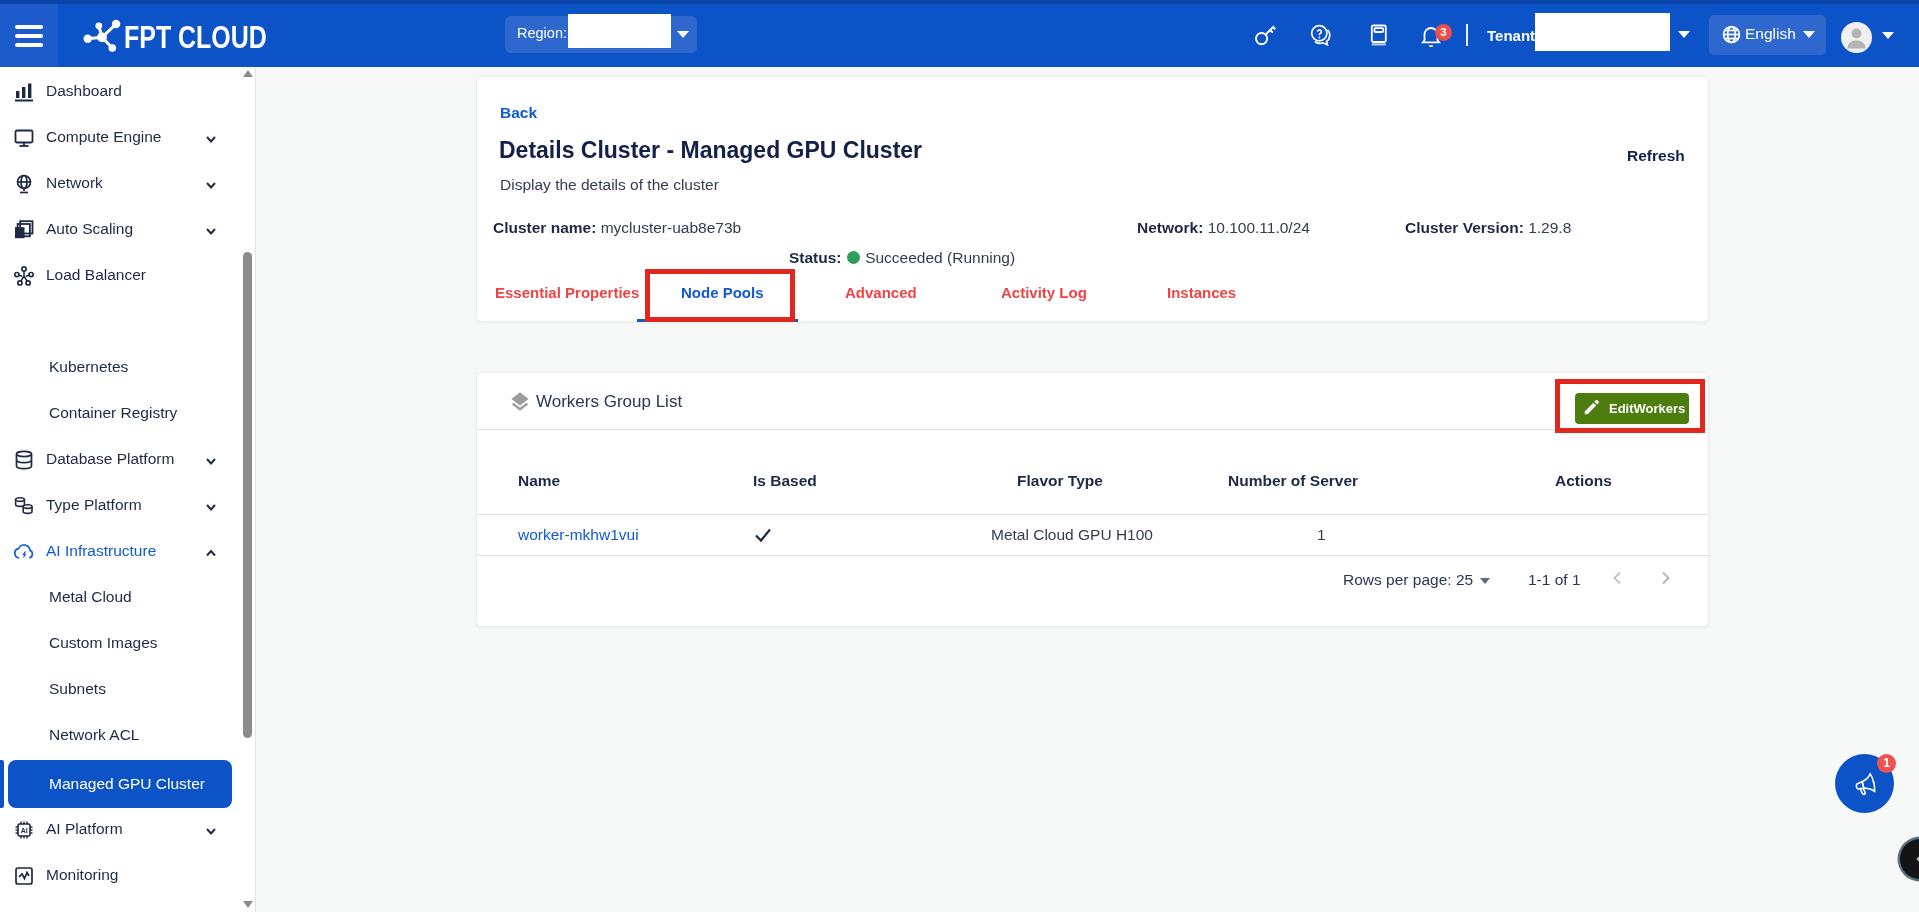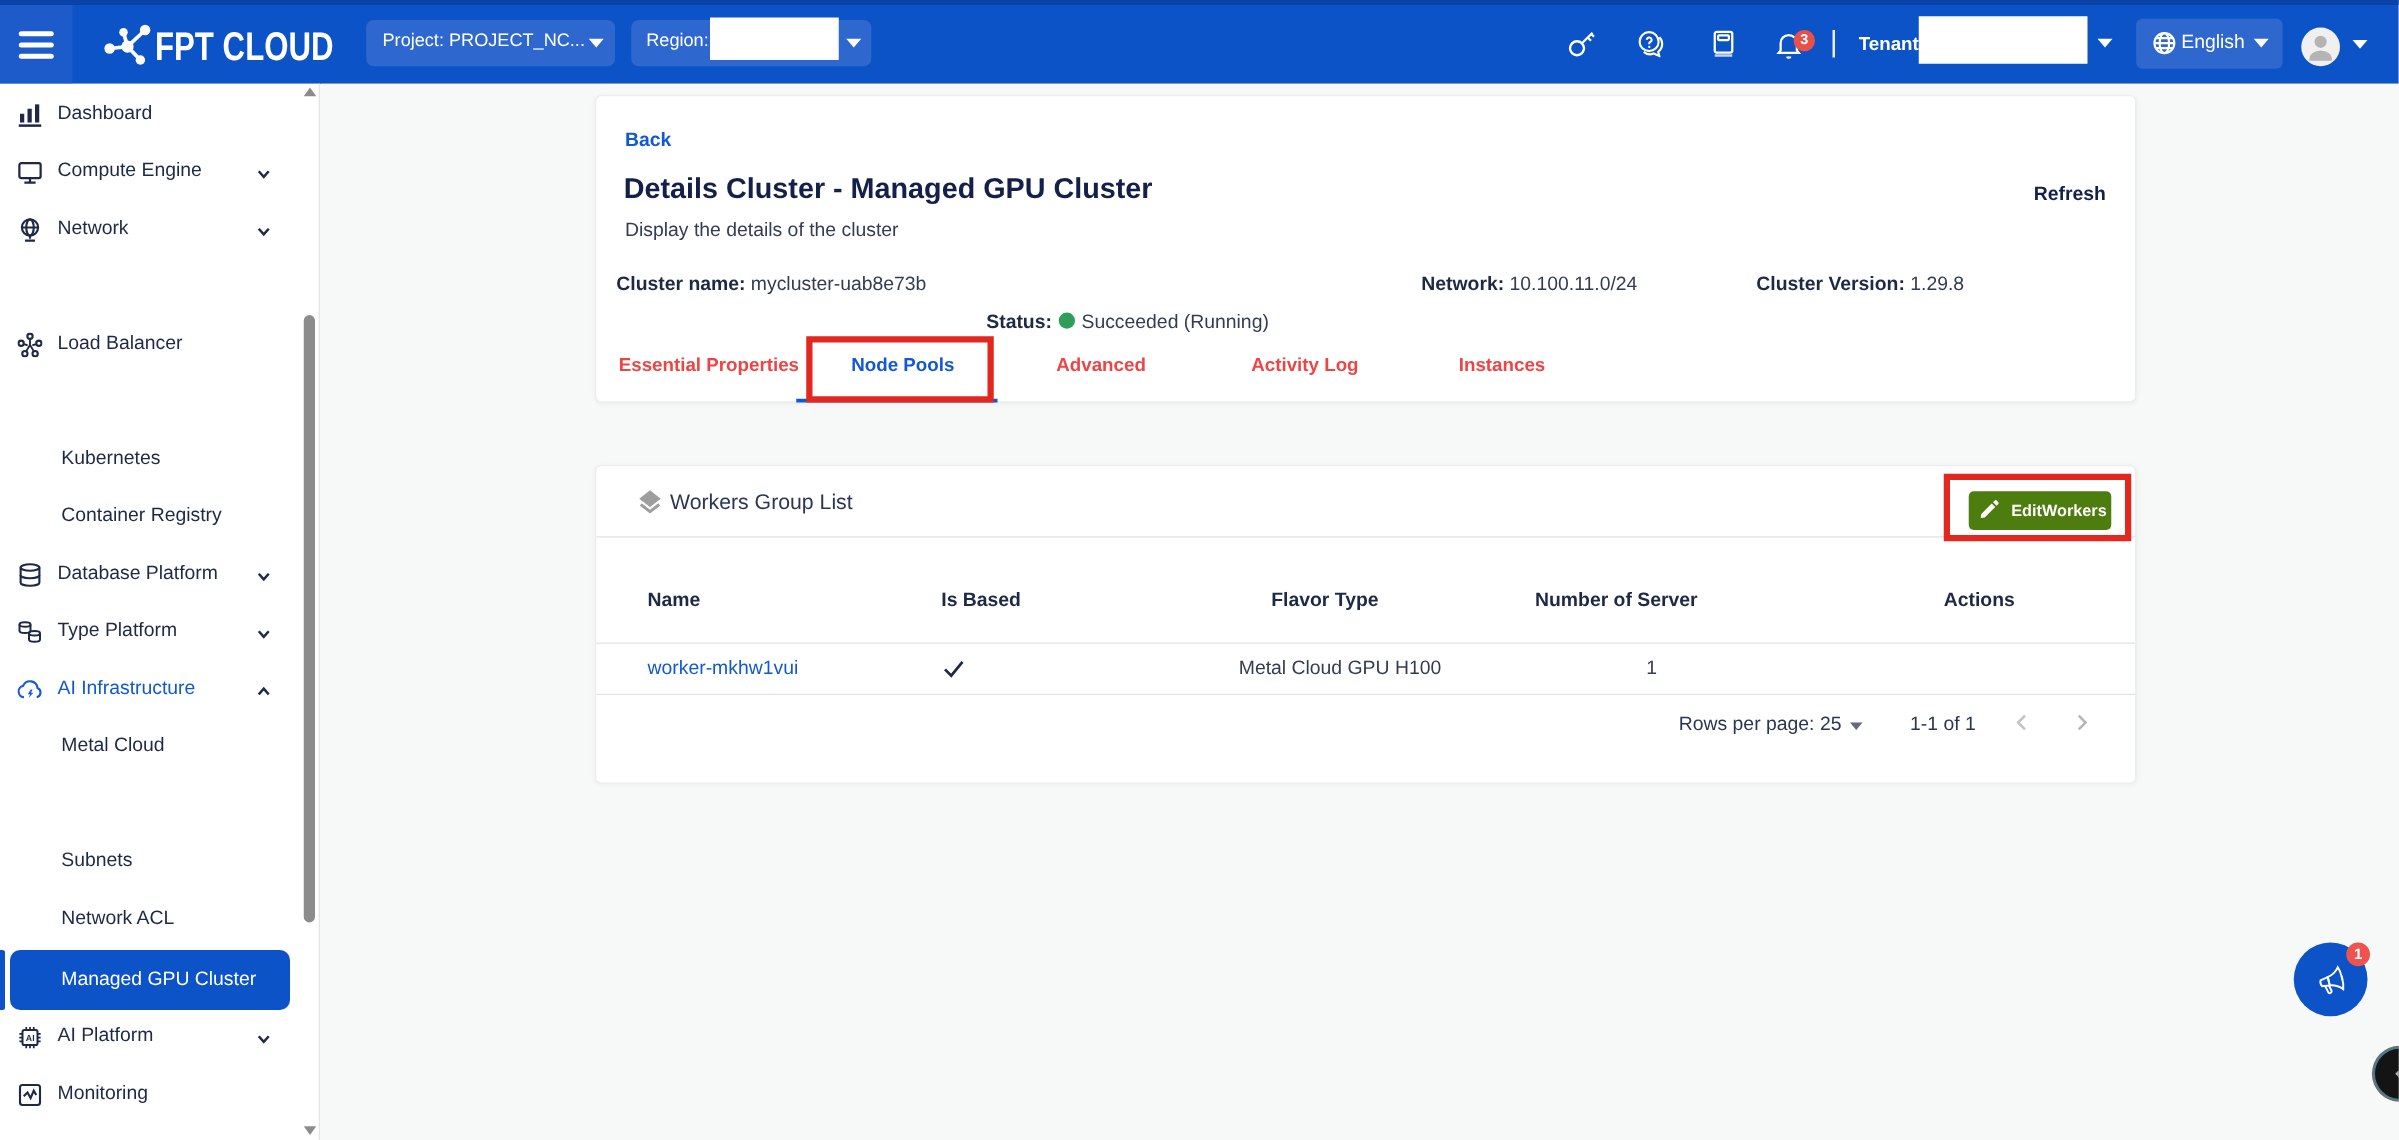--- a/index.html
+++ b/index.html
@@ -81,24 +81,20 @@
       <line x1="22" y1="29.3" x2="32.3" y2="40"></line>
       <circle cx="22" cy="29.3" r="4.9" stroke="none"></circle>
       <circle cx="18.8" cy="17.8" r="3.4" stroke="none"></circle>
       <circle cx="36.1" cy="16" r="4.2" stroke="none"></circle>
       <circle cx="7.7" cy="30.8" r="4.2" stroke="none"></circle>
       <circle cx="32.3" cy="40" r="3.8" stroke="none"></circle>
     </g>
   </svg>
   <div class="logotxt">FPT CLOUD</div>
 
-  <div class="hbtn" style="left:293px; width:199px;">
-    <span style="position:absolute;left:13px;top:9px;">Project: PROJECT_NC...</span>
-    <span class="caret" style="position:absolute;right:9px;top:15px;"></span>
-  </div>
   <div class="hbtn" style="left:505px; width:192px;">
     <span style="position:absolute;left:12px;top:9px;">Region:</span>
     <span style="position:absolute;left:63px;top:-2px;width:103px;height:34px;background:#fff;"></span>
     <span class="caret" style="position:absolute;right:8px;top:15px;"></span>
   </div>
 
   <svg class="hico" style="left:1254px" viewBox="0 0 22 22" fill="none" stroke="#fff" stroke-width="1.9">
     <circle cx="7.6" cy="14.6" r="5.6"></circle>
     <line x1="11.8" y1="10.4" x2="20" y2="2.2"></line>
     <line x1="16.2" y1="6" x2="18.8" y2="8.6"></line>
@@ -171,20 +167,31 @@
   </div>
   <div class="mi" style="top:94px">
     <svg class="ic" viewBox="0 0 20 20" fill="none" stroke="#1e2946" stroke-width="1.7">
       <circle cx="10" cy="8" r="6.5"></circle>
         <ellipse cx="10" cy="8" rx="3" ry="6.5"></ellipse>
         <line x1="3.5" y1="8" x2="16.5" y2="8"></line>
         <line x1="10" y1="14.5" x2="10" y2="17"></line>
         <line x1="6" y1="18.5" x2="14" y2="18.5"></line>
     </svg>
     <span class="lb">Network</span>
+    <svg class="chev" viewBox="0 0 14 14" fill="none" stroke="#222b44" stroke-width="2">
+        <polyline points="3,5 7,9.5 11,5"></polyline>
+      </svg>
+  </div>
+  <div class="mi" style="top:140px">
+    <svg class="ic" viewBox="0 0 20 20" fill="none" stroke="#1e2946" stroke-width="1.8">
+      <rect x="6.2" y="1.2" width="12.3" height="12.3"></rect>
+      <rect x="3.6" y="4" width="12.3" height="12.3"></rect>
+      <rect x="1" y="7.2" width="9.5" height="11" fill="#1e2946" stroke="none"></rect>
+    </svg>
+    <span class="lb">Auto Scaling</span>
     <svg class="chev" viewBox="0 0 14 14" fill="none" stroke="#222b44" stroke-width="2">
         <polyline points="3,5 7,9.5 11,5"></polyline>
       </svg>
   </div>
   <div class="mi" style="top:186px">
     <svg class="ic" viewBox="0 0 20 20" fill="none" stroke="#1e2946" stroke-width="1.7">
       <circle cx="10" cy="3" r="2.1"></circle>
         <circle cx="2.9" cy="8.6" r="2.1"></circle>
         <circle cx="17.1" cy="8.6" r="2.1"></circle>
         <circle cx="5.9" cy="16.9" r="2.1"></circle>
@@ -227,20 +234,23 @@
       <path d="M5.2 15.8 a4.6 4.6 0 0 1 -0.7 -9.1 a6 6 0 0 1 11.5 1.7 a3.9 3.9 0 0 1 -0.6 7.4"></path>
       <path d="M10.6 9.5 l-2.4 3.8 h1.9 l-1.3 3.2 l3.8 -4.3 h-1.9 l1.4 -2.7z" fill="#1a5ad6" stroke="none"></path>
     </svg>
     <span class="lb">AI Infrastructure</span>
     <svg class="chev" viewBox="0 0 14 14" fill="none" stroke="#222b44" stroke-width="2">
         <polyline points="3,9.5 7,5 11,9.5"></polyline>
       </svg>
   </div>
   <div class="mi" style="top:508px">
       <span class="lb2">Metal Cloud</span>
+    </div>
+  <div class="mi" style="top:554px">
+      <span class="lb2">Custom Images</span>
     </div>
   <div class="mi" style="top:600px">
       <span class="lb2">Subnets</span>
     </div>
   <div class="mi" style="top:646px">
       <span class="lb2">Network ACL</span>
     </div>
   <div id="gpubar"></div>
   <div id="gpuhl">
       <span>Managed GPU Cluster</span>

